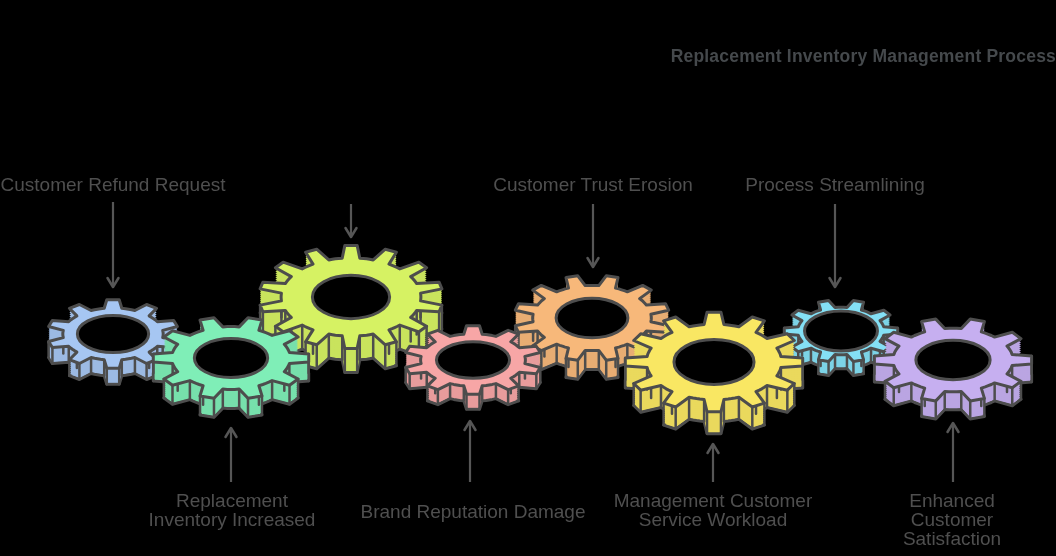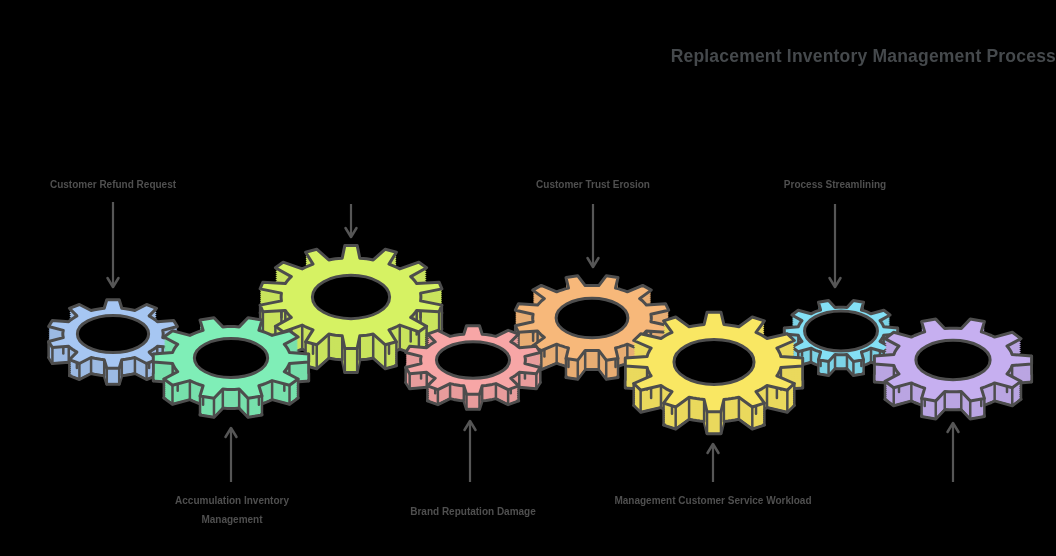--- a/index.html
+++ b/index.html
@@ -13,21 +13,21 @@
   .title{
     position:absolute;top:46px;left:0;width:100%;
     text-align:right;
     font-weight:700;font-size:17.5px;letter-spacing:.2px;
     color:var(--title-color,#45494c);
   }
   .label{
     position:absolute;transform:translateX(-50%);
     text-align:center;
     color:var(--label-color,#4f4f4f);
-    font-weight:700;font-size:10px;line-height:19px;
+    font-weight:400;font-size:19px;line-height:19px;
   }
   .nowrap{white-space:nowrap;}
   svg{position:absolute;left:0;top:0;}
 </style>
 </head>
 <body>
 
 <div class="stage">
 
   <svg id="gears-svg" width="1056" height="556" viewBox="0 0 1056 556">
@@ -391,16 +391,17 @@
         <polyline points="947.5,432 953,423 958.5,432" fill="none" stroke="#565656" stroke-width="2.5" stroke-linecap="round" stroke-linejoin="round"></polyline>
       </g>
     </svg>
 
   <div class="title">Replacement Inventory Management Process</div>
 
   <div class="label nowrap" style="left:113px;top:175px;">Customer Refund Request</div>
   <div class="label nowrap" style="left:835px;top:175px;">Process Streamlining</div>
   <div class="label nowrap" style="left:593px;top:175px;">Customer Trust Erosion</div>
 
-  <div class="label" style="left:232px;top:491px;width:175px;">Accumulation Inventory Management</div>
+  <div class="label" style="left:232px;top:491px;width:175px;">Replacement Inventory Increased</div>
   <div class="label nowrap" style="left:473px;top:502px;">Brand Reputation Damage</div>
   <div class="label" style="left:713px;top:491px;width:205px;">Management Customer Service Workload</div>
+  <div class="label" style="left:952px;top:491px;width:165px;">Enhanced Customer Satisfaction</div>
 </div>
 
 </body></html>

